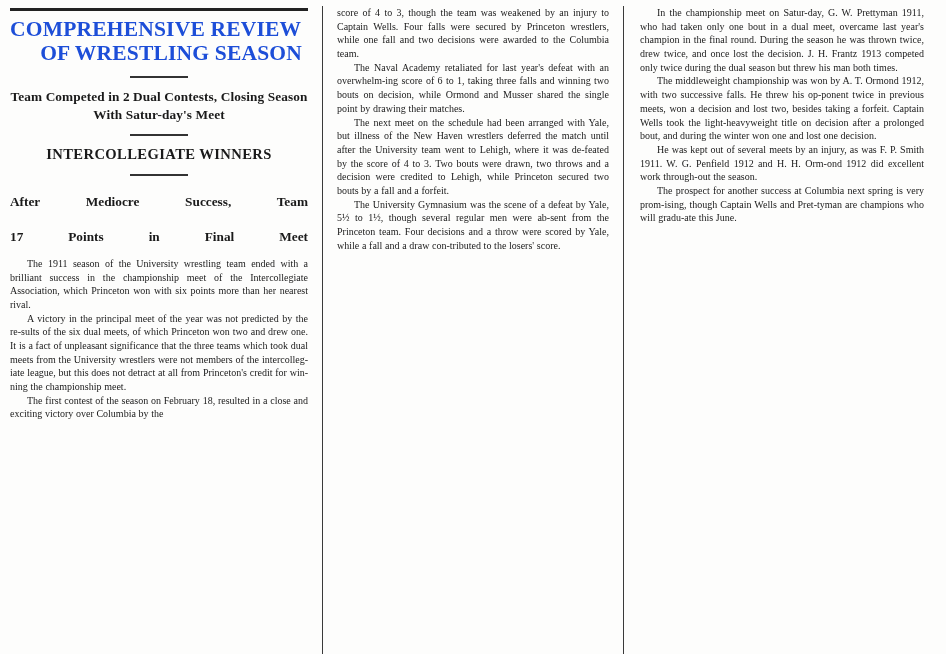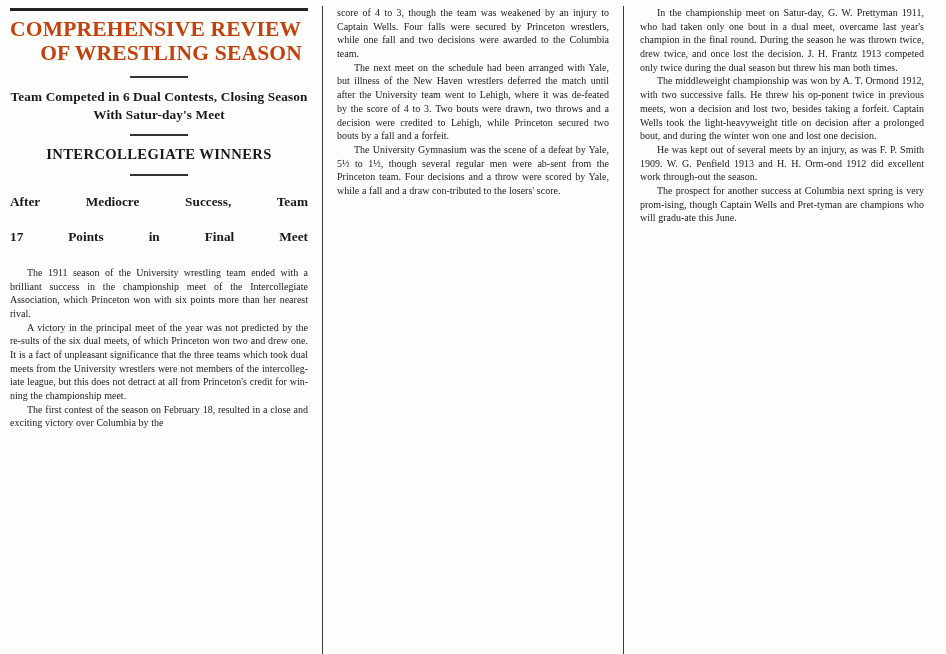--- a/index.html
+++ b/index.html
@@ -43,21 +43,21 @@
   .headline {
     font-family: "Liberation Serif", serif;
     font-weight: bold;
     font-size: 21.5px;
     line-height: 1.12;
     letter-spacing: 0.2px;
     text-align: left;
     margin: 2px 0 0 0;
     border-top: 3px solid #222;
     padding-top: 6px;
-    color: #c2410c;
+    color: #1d4ed8;
   }
   .headline .l1 { display: block; }
   .headline .l2 { display: block; text-align: right; padding-right: 6px;}
   .divider-short {
     width: 58px;
     height: 2px;
     background: #333;
     margin: 11px auto 10px auto;
   }
   .deck {
@@ -90,67 +90,68 @@
   }
   p.body {
     font-size: 10px;
     line-height: 1.37;
     text-align: justify;
     margin: 0;
     text-indent: 17px;
     hyphens: manual;
     word-spacing: .2px;
   }
-  p.body.first { margin-top: 20px; }
+  p.body.first { margin-top: 11px; }
   .col-2 p.body.cont, .col-3 p.body.cont { text-indent: 0; }
   .col-2 .stack > p, .col-3 .stack > p { margin-top: 0; }
   .stack { margin: 0; }
 </style>
 </head>
 <body>
 
 <div class="page">
   <div class="columns">
 
     <div class="col col-1">
       <div class="headline">
         <span class="l1">COMPREHENSIVE REVIEW</span>
         <span class="l2">OF WRESTLING SEASON</span>
       </div>
       <div class="divider-short"></div>
-      <div class="deck">Team Competed in 6 Dual Contests, Closing Season With Satur-day's Meet</div>
+      <div class="deck">Team Competed in 2 Dual Contests, Closing Season With Satur-day's Meet</div>
       <div class="divider-short"></div>
       <div class="subhead">INTERCOLLEGIATE WINNERS</div>
       <div class="divider-short"></div>
       <div class="deck2">
         <span class="spread">After Mediocre Success, Team</span>
         <span class="spread">17 Points in Final Meet</span>
       </div>
       <div class="stack">
         <p class="body first">The 1911 season of the University wrestling team ended with a brilliant success in the championship meet of the Intercollegiate Association, which Princeton won with six points more than her nearest rival.</p>
         <p class="body">A victory in the principal meet of the year was not predicted by the re-sults of the six dual meets, of which Princeton won two and drew one. It is a fact of unpleasant significance that the three teams which took dual meets from the University wrestlers were not members of the intercolleg-iate league, but this does not detract at all from Princeton's credit for win-ning the championship meet.</p>
         <p class="body">The first contest of the season on February 18, resulted in a close and exciting victory over Columbia by the</p>
       </div>
     </div>
 
     <div class="rule"></div>
 
     <div class="col col-2">
       <div class="stack">
         <p class="body cont">score of 4 to 3, though the team was weakened by an injury to Captain Wells. Four falls were secured by Princeton wrestlers, while one fall and two decisions were awarded to the Columbia team.</p>
+        <p class="body">The Naval Academy retaliated for last year's defeat with an overwhelm-ing score of 6 to 1, taking three falls and winning two bouts on decision, while Ormond and Musser shared the single point by drawing their matches.</p>
         <p class="body">The next meet on the schedule had been arranged with Yale, but illness of the New Haven wrestlers deferred the match until after the University team went to Lehigh, where it was de-feated by the score of 4 to 3. Two bouts were drawn, two throws and a decision were credited to Lehigh, while Princeton secured two bouts by a fall and a forfeit.</p>
         <p class="body">The University Gymnasium was the scene of a defeat by Yale, 5½ to 1½, though several regular men were ab-sent from the Princeton team. Four decisions and a throw were scored by Yale, while a fall and a draw con-tributed to the losers' score.</p>
       </div>
     </div>
 
     <div class="rule"></div>
 
     <div class="col col-3">
       <div class="stack">
         <p class="body">In the championship meet on Satur-day, G. W. Prettyman 1911, who had taken only one bout in a dual meet, overcame last year's champion in the final round. During the season he was thrown twice, drew twice, and once lost the decision. J. H. Frantz 1913 competed only twice during the dual season but threw his man both times.</p>
         <p class="body">The middleweight championship was won by A. T. Ormond 1912, with two successive falls. He threw his op-ponent twice in previous meets, won a decision and lost two, besides taking a forfeit. Captain Wells took the light-heavyweight title on decision after a prolonged bout, and during the winter won one and lost one decision.</p>
-        <p class="body">He was kept out of several meets by an injury, as was F. P. Smith 1909. W. G. Penfield 1913 and H. H. Orm-ond 1912 did excellent work through-out the season.</p>
+        <p class="body">He was kept out of several meets by an injury, as was F. P. Smith 1911. W. G. Penfield 1912 and H. H. Orm-ond 1912 did excellent work through-out the season.</p>
         <p class="body">The prospect for another success at Columbia next spring is very prom-ising, though Captain Wells and Pret-tyman are champions who will gradu-ate this June.</p>
       </div>
     </div>
 
   </div>
 </div>
 
 </body></html>

